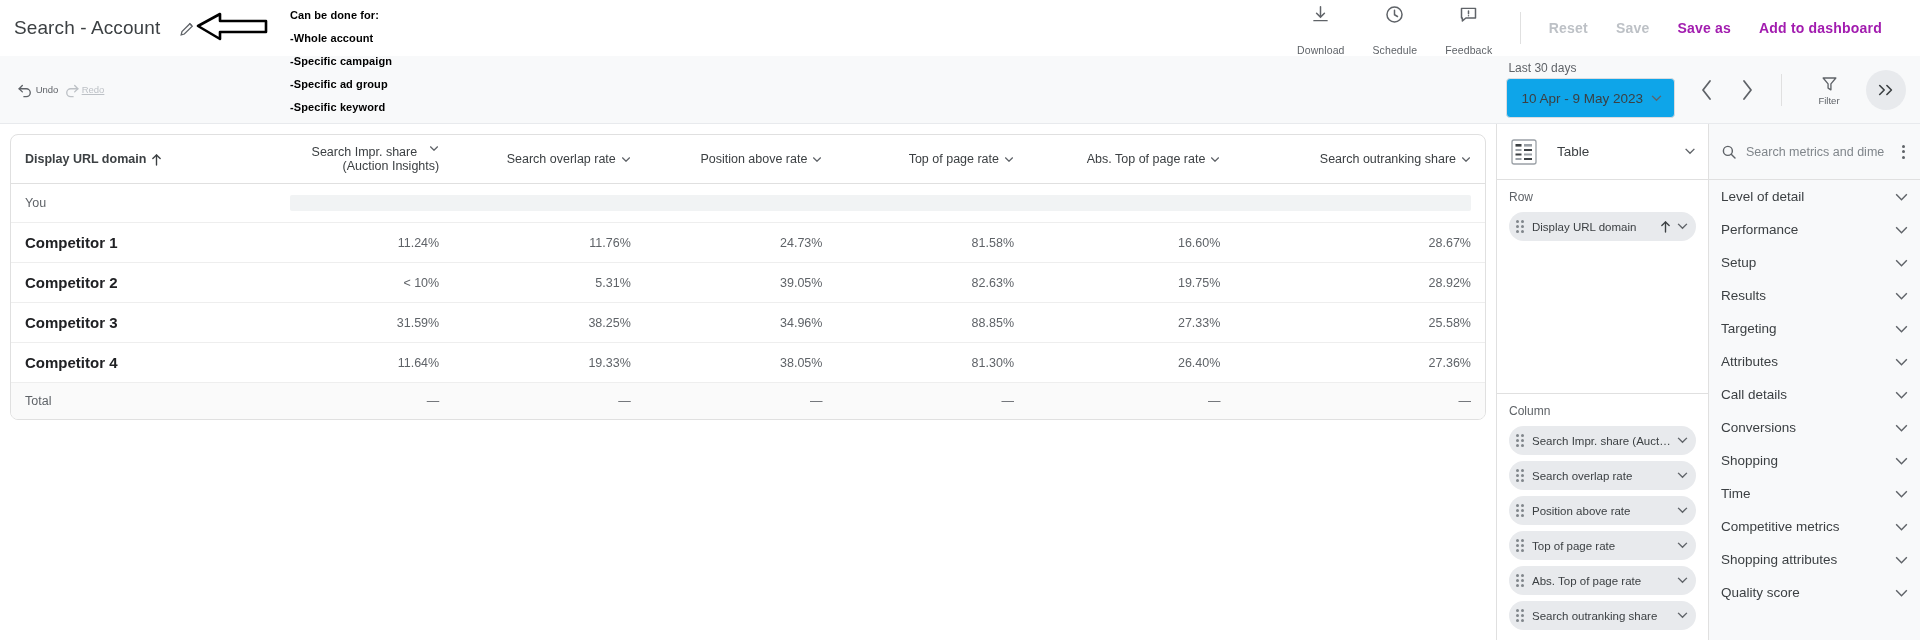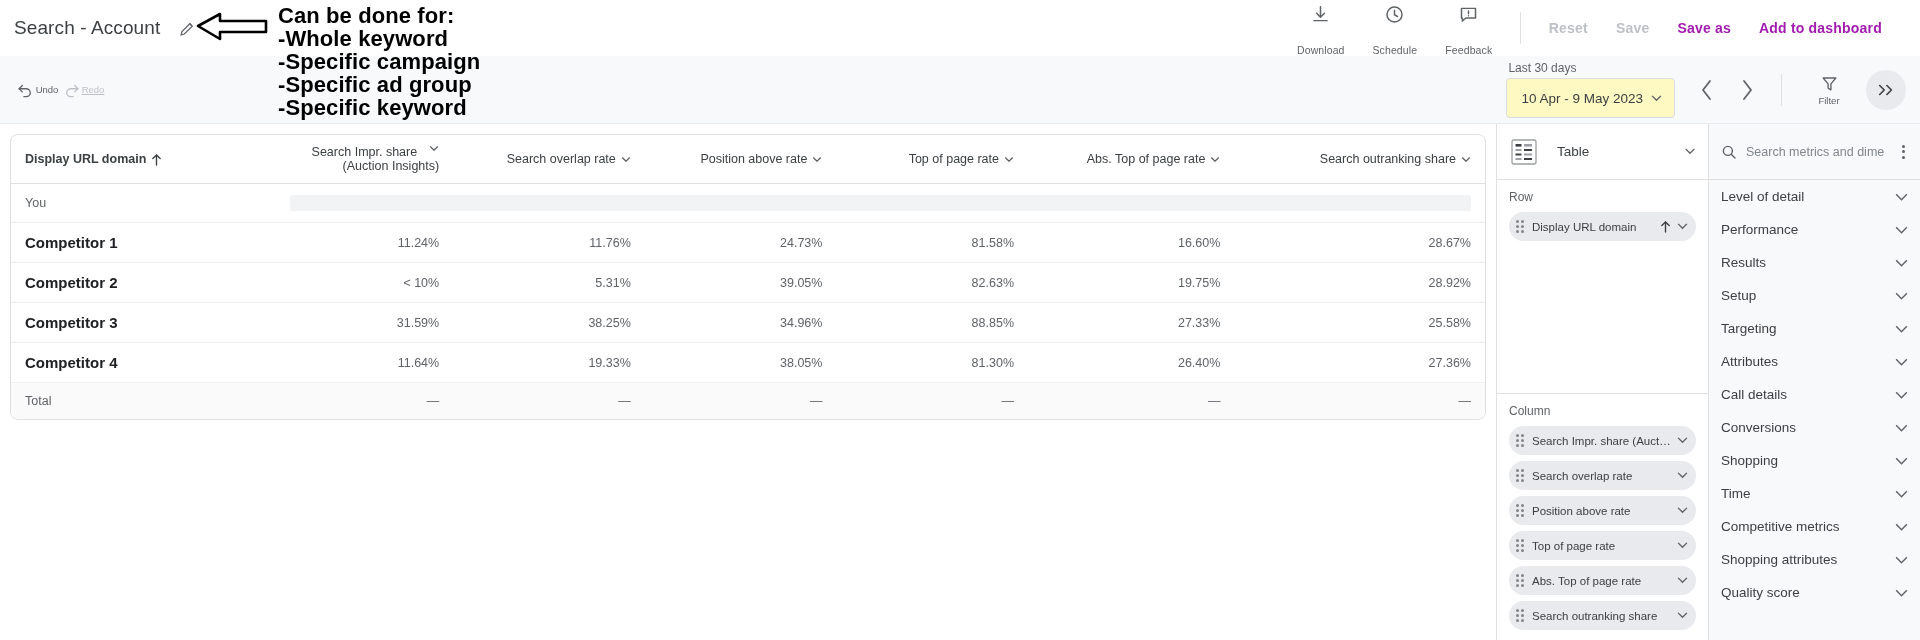--- a/index.html
+++ b/index.html
@@ -32,22 +32,22 @@
   .txt-btn {
     font-size: 14px; font-weight: bold; letter-spacing: .2px;
     padding: 8px 14px; border: none; background: none; cursor: pointer;
     white-space: nowrap; font-family: inherit;
   }
   .txt-btn.disabled { color: #bdc1c6; cursor: default; }
   .txt-btn.primary { color: #a21caf; }
 
   
   .annot-text {
-    position: absolute; left: 278px; top: 4px;
-    font-size: 22px; font-weight: bold; color: #000;
+    position: absolute; left: 290px; top: 4px;
+    font-size: 11px; font-weight: bold; color: #000;
     line-height: 23px; white-space: nowrap; z-index: 30;
     letter-spacing: .1px;
   }
   .annot-arrow { position: absolute; left: 196px; top: 11px; z-index: 30; }
 
   
   .toolbar {
     height: 68px; min-height: 68px; background: #f8f9fa;
     display: flex; align-items: center; padding: 0 14px;
     border-bottom: 1px solid #e8eaed; position: relative; z-index: 4;
@@ -59,21 +59,21 @@
   }
   .tool-icon .lbl { font-size: 9.5px; color: #5f6368; }
   .tool-icon.disabled { color: #bdc1c6; cursor: default; }
   .tool-icon.disabled .lbl { color: #bdc1c6; text-decoration: underline; }
   .toolbar-spacer { flex: 1; }
 
   .daterange-wrap { display: flex; flex-direction: column; justify-content: center; }
   .daterange-label { font-size: 12px; color: #5f6368; margin-bottom: 3px; padding-left: 2px; }
   .daterange-box {
     height: 40px; min-width: 162px; border: 1px solid #dadce0; border-radius: 4px;
-    background: #fef9c3; display: flex; align-items: center; gap: 8px;
+    background: #0ea5e9; display: flex; align-items: center; gap: 8px;
     padding: 0 12px 0 14px; cursor: pointer;
   }
   .daterange-val { font-size: 13.5px; color: #3c4043; white-space: nowrap; }
   .nav-chev {
     width: 40px; height: 40px; border-radius: 50%; display: flex;
     align-items: center; justify-content: center; cursor: pointer; color: #5f6368;
   }
   .filter-btn {
     width: 54px; display: flex; flex-direction: column; align-items: center;
     gap: 2px; cursor: pointer; color: #5f6368; margin-left: 6px;
@@ -211,21 +211,21 @@
     <button class="txt-btn primary">Add to dashboard</button>
   </div>
 
   <div class="annot-arrow">
     <svg width="72" height="30" viewBox="0 0 72 30">
       <polygon points="2,15 24,3 24,10 70,10 70,21 24,21 24,28" fill="#ffffff" stroke="#000000" stroke-width="2.6" stroke-linejoin="round"></polygon>
     </svg>
   </div>
   <div class="annot-text">
     <div>Can be done for:</div>
-    <div>-Whole keyword</div>
+    <div>-Whole account</div>
     <div>-Specific campaign</div>
     <div>-Specific ad group</div>
     <div>-Specific keyword</div>
   </div>
 
   <div class="toolbar">
     <div class="tool-icon">
       <svg width="19" height="19" viewBox="0 0 24 24" fill="none" stroke="#5f6368" stroke-width="1.7" stroke-linecap="round" stroke-linejoin="round">
         <path d="M8 7L4 11l4 4"></path>
           <path d="M4 11h9a5 5 0 0 1 0 10h-3"></path>
@@ -607,29 +607,29 @@
         </div>
         <div class="metric-row">
           <span class="mname">Performance</span>
           <span>
               <svg width="13" height="8" viewBox="0 0 14 9">
                 <path d="M1 1.5l6 6 6-6" fill="none" stroke="#5f6368" stroke-width="1.6"></path>
               </svg>
             </span>
         </div>
         <div class="metric-row">
+          <span class="mname">Setup</span>
+          <span>
+              <svg width="13" height="8" viewBox="0 0 14 9">
+                <path d="M1 1.5l6 6 6-6" fill="none" stroke="#5f6368" stroke-width="1.6"></path>
+              </svg>
+            </span>
+        </div>
+        <div class="metric-row">
           <span class="mname">Results</span>
-          <span>
-              <svg width="13" height="8" viewBox="0 0 14 9">
-                <path d="M1 1.5l6 6 6-6" fill="none" stroke="#5f6368" stroke-width="1.6"></path>
-              </svg>
-            </span>
-        </div>
-        <div class="metric-row">
-          <span class="mname">Setup</span>
           <span>
               <svg width="13" height="8" viewBox="0 0 14 9">
                 <path d="M1 1.5l6 6 6-6" fill="none" stroke="#5f6368" stroke-width="1.6"></path>
               </svg>
             </span>
         </div>
         <div class="metric-row">
           <span class="mname">Targeting</span>
           <span>
               <svg width="13" height="8" viewBox="0 0 14 9">

